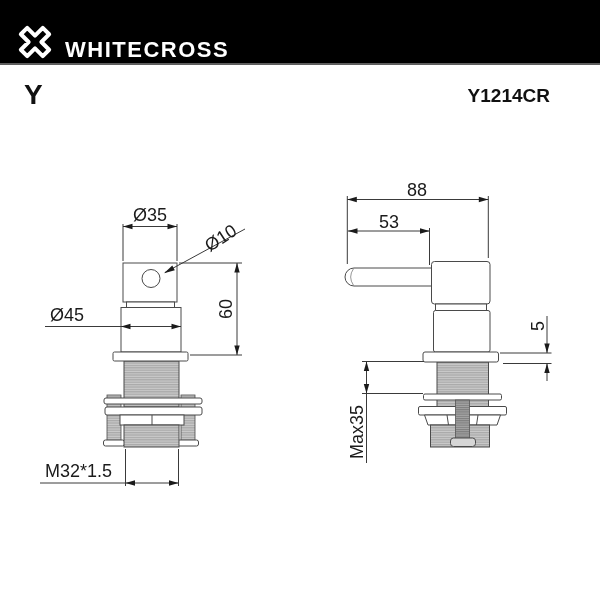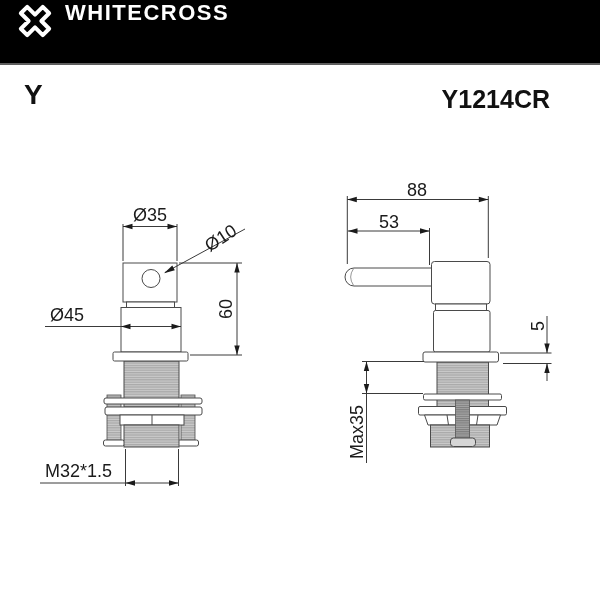--- a/index.html
+++ b/index.html
@@ -2,31 +2,31 @@
 <html><head>
 <meta charset="utf-8">
 <style>
   html,body{margin:0;padding:0;}
   body{
     width:600px;height:600px;position:relative;background:#ffffff;
     font-family:"Liberation Sans", sans-serif;overflow:hidden;
   }
   .header{
     position:absolute;top:0;left:0;width:600px;height:63px;background:#000;
-    display:flex;align-items:flex-start;border-bottom:2px solid #5e5e5e;
+    display:flex;align-items:flex-end;border-bottom:2px solid #5e5e5e;
   }
   .logo{margin-left:14px;flex:0 0 auto;}
   .brand{
     color:#fff;font-size:22px;font-weight:bold;letter-spacing:1.5px;margin-left:9px;
   }
   .series{
     position:absolute;left:24px;top:79px;font-size:28px;font-weight:bold;color:#111;
   }
   .model{
-    position:absolute;right:50px;top:85px;font-size:25px;font-weight:bold;color:#111;
+    position:absolute;right:50px;top:85px;font-size:19px;font-weight:bold;color:#111;
   }
   svg text{font-family:"Liberation Sans", sans-serif;}
   .dimtxt{font-size:18px;fill:#1b1b1b;}
   .part{fill:#ffffff;stroke:#4a4a4a;stroke-width:1;}
   .dimline{stroke:#3a3a3a;stroke-width:1;fill:none;}
   .arrow{fill:#1b1b1b;stroke:none;}
 </style>
 </head>
 <body>
 

